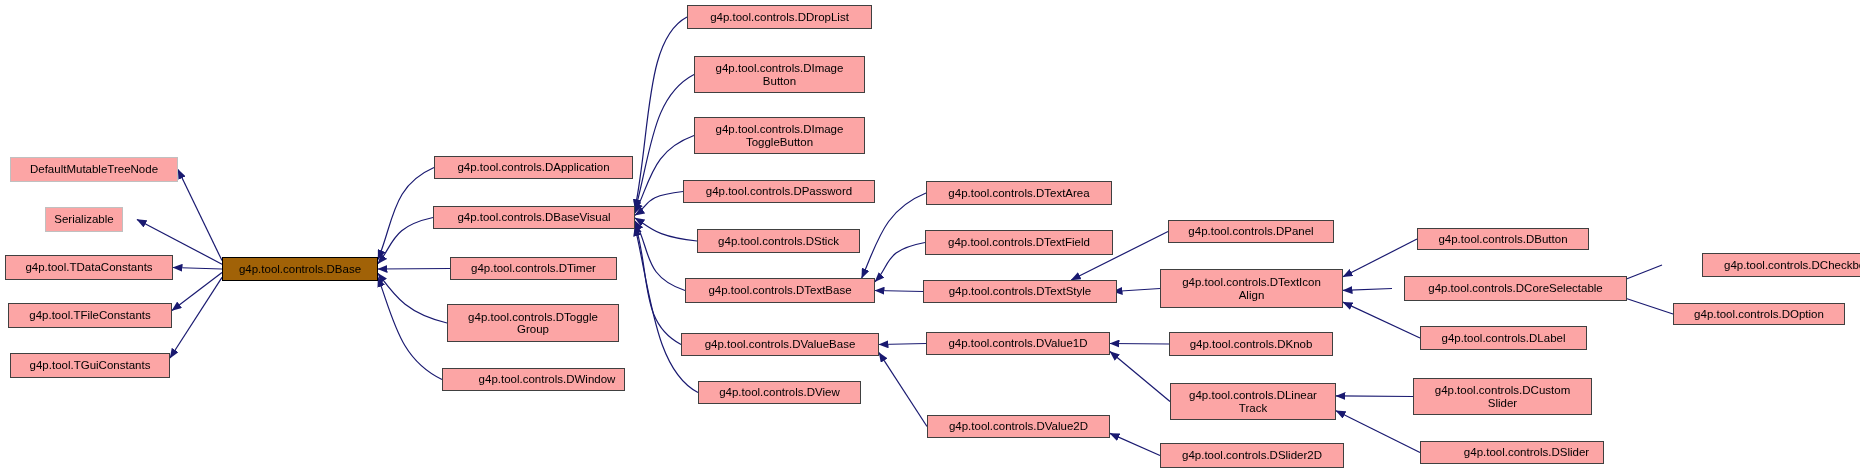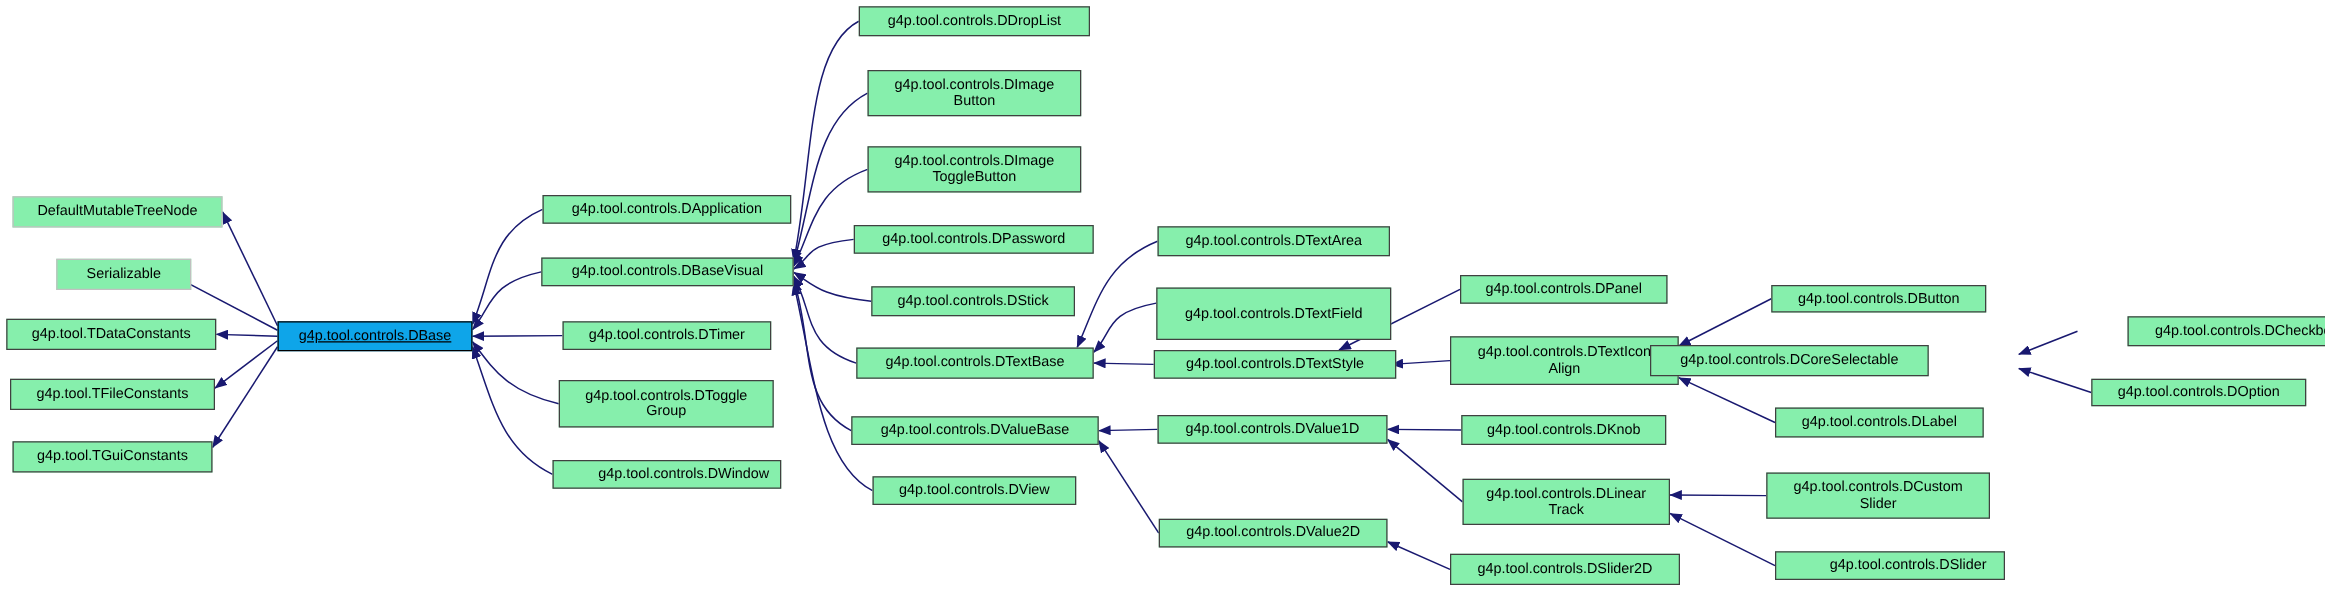--- a/index.html
+++ b/index.html
@@ -7,37 +7,36 @@
     position:relative;
     width:1860px;height:475px;
     background:#ffffff;
     font-family:"Liberation Sans", sans-serif;
     overflow:hidden;
   }
   #edges-svg{position:absolute;left:0;top:0;width:1860px;height:475px;}
   .node{
     position:absolute;
     box-sizing:border-box;
-    background:#86efac;
+    background:#fca5a5;
     border:1px solid #404040;
     color:#000000;
     font-size:11.5px;
     line-height:12.5px;
     display:flex;
     align-items:center;
     justify-content:center;
     text-align:center;
     white-space:pre-line;
     cursor:pointer;
   }
   .node.selected{
-    background:#0ea5e9;
+    background:#a16207;
     border:1px solid #000000;
     cursor:default;
-    text-decoration:underline;
   }
   .node.external{
     border:1px solid #c0c0c0;
     cursor:default;
   }
   .edge{fill:none;stroke:#191970;stroke-width:1.2;}
 </style>
 </head>
 <body>
 
@@ -81,21 +80,21 @@
         <path d="M1420,338 L1343,302.15" class="edge" marker-end="url(#arrow)"></path>
         <path d="M1662,265 L1615,283.5" class="edge" marker-end="url(#arrow)"></path>
         <path d="M1673,314 L1615,294.75" class="edge" marker-end="url(#arrow)"></path>
         <path d="M1413,396.5 L1336,395.95" class="edge" marker-end="url(#arrow)"></path>
         <path d="M1420,452.5 L1336,410.75" class="edge" marker-end="url(#arrow)"></path>
         <path d="M1160,455.5 L1110,433.4" class="edge" marker-end="url(#arrow)"></path>
       </g>
   </svg>
   <div id="nodes-layer">
       <div class="node external" style="left: 10px; top: 157px; width: 168px; height: 25px;"><span>DefaultMutableTreeNode</span></div>
-      <div class="node external" style="left: 45px; top: 207px; width: 108px; height: 25px; justify-content: center;"><span>Serializable</span></div>
+      <div class="node external" style="left: 45px; top: 207px; width: 78px; height: 25px; justify-content: center;"><span>Serializable</span></div>
       <div class="node" style="left: 5px; top: 255px; width: 168px; height: 25px;"><span>g4p.tool.TDataConstants</span></div>
       <div class="node" style="left: 8px; top: 303px; width: 164px; height: 25px;"><span>g4p.tool.TFileConstants</span></div>
       <div class="node" style="left: 10px; top: 353px; width: 160px; height: 25px;"><span>g4p.tool.TGuiConstants</span></div>
       <div class="node selected" style="left: 222px; top: 257px; width: 156px; height: 24px;"><span>g4p.tool.controls.DBase</span></div>
       <div class="node" style="left: 434px; top: 156px; width: 199px; height: 23px;"><span>g4p.tool.controls.DApplication</span></div>
       <div class="node" style="left: 433px; top: 206px; width: 202px; height: 23px;"><span>g4p.tool.controls.DBaseVisual</span></div>
       <div class="node" style="left: 450px; top: 257px; width: 167px; height: 23px;"><span>g4p.tool.controls.DTimer</span></div>
       <div class="node" style="left: 447px; top: 304px; width: 172px; height: 38px;"><span>g4p.tool.controls.DToggle
 Group</span></div>
       <div class="node" style="left: 442px; top: 368px; width: 183px; height: 23px; padding-left: 27px;"><span>g4p.tool.controls.DWindow</span></div>
@@ -103,33 +102,33 @@
       <div class="node" style="left: 694px; top: 56px; width: 171px; height: 37px;"><span>g4p.tool.controls.DImage
 Button</span></div>
       <div class="node" style="left: 694px; top: 117px; width: 171px; height: 37px;"><span>g4p.tool.controls.DImage
 ToggleButton</span></div>
       <div class="node" style="left: 683px; top: 180px; width: 192px; height: 23px;"><span>g4p.tool.controls.DPassword</span></div>
       <div class="node" style="left: 697px; top: 229px; width: 163px; height: 24px;"><span>g4p.tool.controls.DStick</span></div>
       <div class="node" style="left: 685px; top: 278px; width: 190px; height: 25px;"><span>g4p.tool.controls.DTextBase</span></div>
       <div class="node" style="left: 681px; top: 333px; width: 198px; height: 23px;"><span>g4p.tool.controls.DValueBase</span></div>
       <div class="node" style="left: 698px; top: 381px; width: 163px; height: 23px;"><span>g4p.tool.controls.DView</span></div>
       <div class="node" style="left: 926px; top: 181px; width: 186px; height: 24px;"><span>g4p.tool.controls.DTextArea</span></div>
-      <div class="node" style="left: 925px; top: 230px; width: 188px; height: 42px;"><span>g4p.tool.controls.DTextField</span></div>
+      <div class="node" style="left: 925px; top: 230px; width: 188px; height: 25px;"><span>g4p.tool.controls.DTextField</span></div>
       <div class="node" style="left: 923px; top: 280px; width: 194px; height: 23px;"><span>g4p.tool.controls.DTextStyle</span></div>
       <div class="node" style="left: 926px; top: 332px; width: 184px; height: 23px;"><span>g4p.tool.controls.DValue1D</span></div>
       <div class="node" style="left: 927px; top: 415px; width: 183px; height: 23px;"><span>g4p.tool.controls.DValue2D</span></div>
       <div class="node" style="left: 1168px; top: 220px; width: 166px; height: 23px;"><span>g4p.tool.controls.DPanel</span></div>
       <div class="node" style="left: 1160px; top: 269px; width: 183px; height: 39px;"><span>g4p.tool.controls.DTextIcon
 Align</span></div>
       <div class="node" style="left: 1169px; top: 332px; width: 164px; height: 24px;"><span>g4p.tool.controls.DKnob</span></div>
       <div class="node" style="left: 1170px; top: 383px; width: 166px; height: 37px;"><span>g4p.tool.controls.DLinear
 Track</span></div>
       <div class="node" style="left: 1160px; top: 443px; width: 184px; height: 25px; justify-content: center;"><span>g4p.tool.controls.DSlider2D</span></div>
       <div class="node" style="left: 1417px; top: 228px; width: 172px; height: 22px;"><span>g4p.tool.controls.DButton</span></div>
-      <div class="node" style="left: 1320px; top: 276px; width: 223px; height: 25px;"><span>g4p.tool.controls.DCoreSelectable</span></div>
+      <div class="node" style="left: 1404px; top: 276px; width: 223px; height: 25px;"><span>g4p.tool.controls.DCoreSelectable</span></div>
       <div class="node" style="left: 1420px; top: 326px; width: 167px; height: 24px;"><span>g4p.tool.controls.DLabel</span></div>
       <div class="node" style="left: 1413px; top: 378px; width: 179px; height: 37px;"><span>g4p.tool.controls.DCustom
 Slider</span></div>
       <div class="node" style="left: 1420px; top: 441px; width: 184px; height: 23px; padding-left: 29px;"><span>g4p.tool.controls.DSlider</span></div>
       <div class="node" style="left: 1662px; top: 253px; width: 191px; height: 24px; margin-left: 40px;"><span>g4p.tool.controls.DCheckbox</span></div>
       <div class="node" style="left: 1673px; top: 303px; width: 172px; height: 22px;"><span>g4p.tool.controls.DOption</span></div>
     </div>
 </div>
 
 </body></html>

